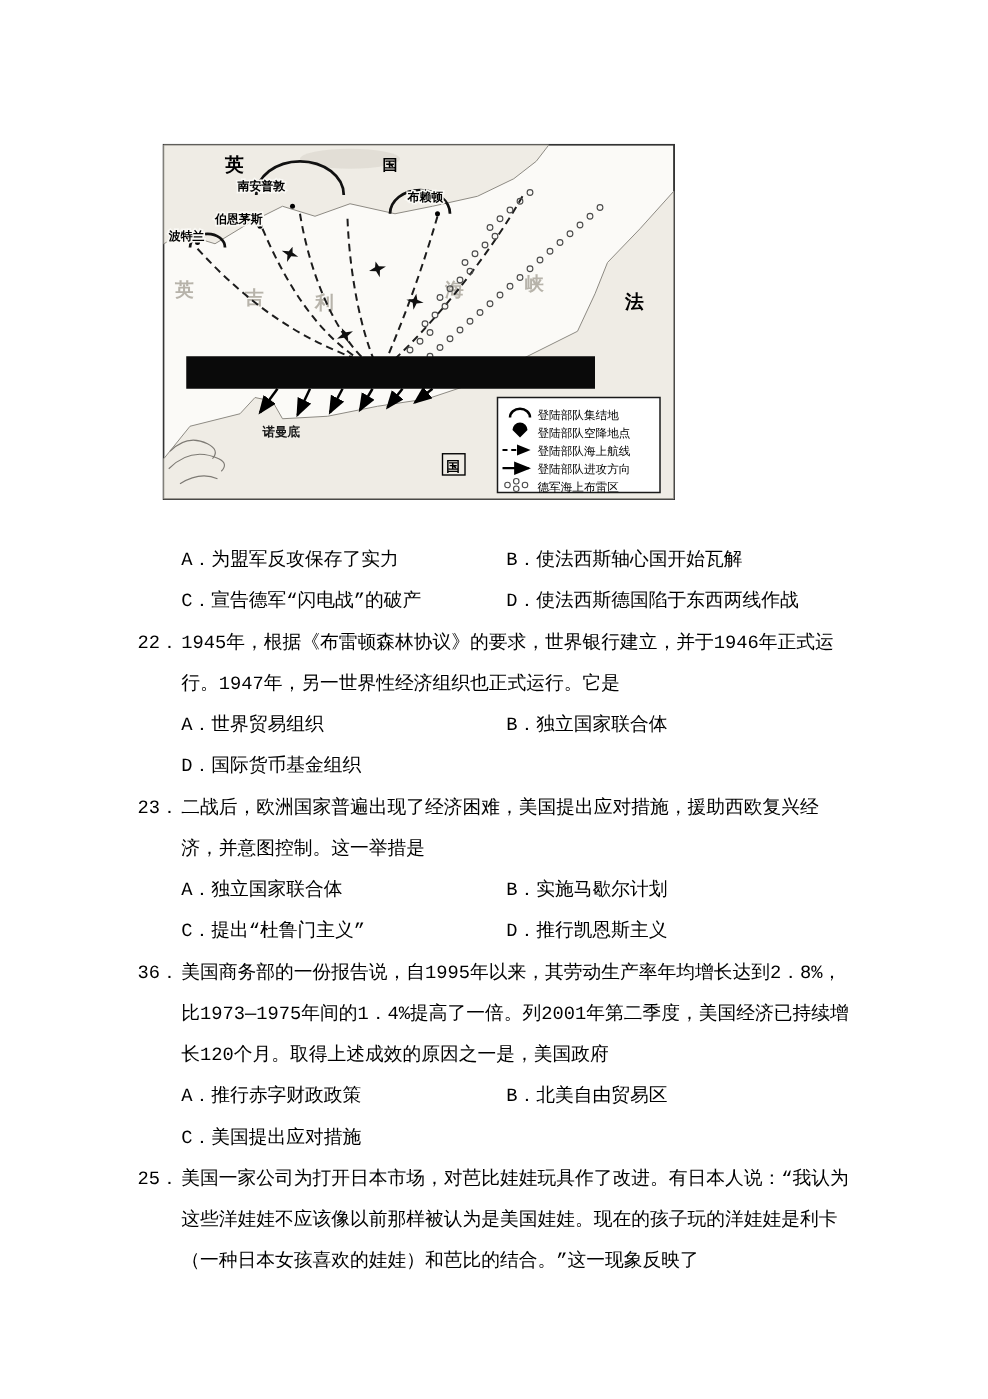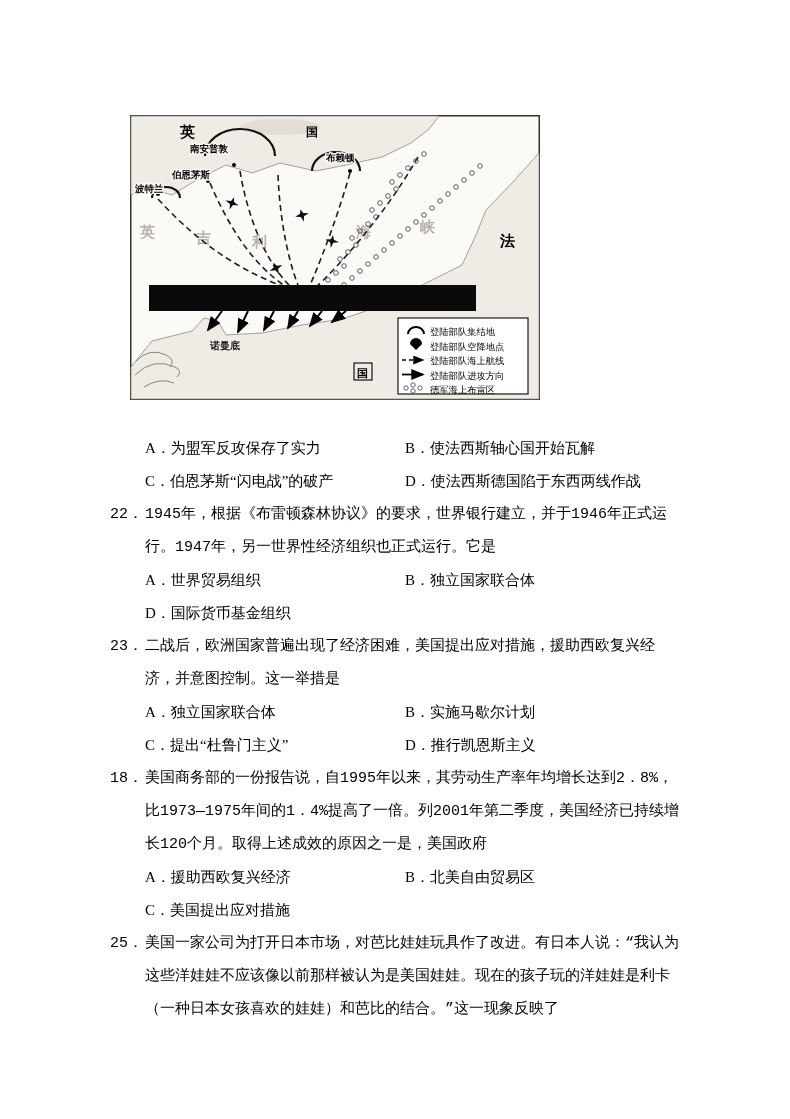--- a/index.html
+++ b/index.html
@@ -18,21 +18,21 @@
   .map-country { font-size:15px; font-weight:bold; fill:#000; }
   .map-country-sm { font-size:12px; font-weight:bold; fill:#000; }
   .map-strait { font-size:15px; fill:#b7b3aa; font-weight:bold; letter-spacing:1px; }
   .map-coast-label { font-size:10px; fill:#1a1a1a; font-weight:bold; }
   .legend-label { font-size:9.3px; fill:#000; }
 
   .content { margin-top:32px; font-size:15px; line-height:33px; }
   .question { }
   .stem { padding-left:35px; text-indent:-35px;font-family:Liberation Mono, monospace; }
   .qno { display:inline-block; width:35px; text-indent:0; }
-  .opts { display:grid; grid-template-columns:260px auto; margin-left:35px; }
+  .opts { display:grid; grid-template-columns:260px auto; margin-left:35px;font-family:Liberation Mono, monospace; }
   .opt { display:block; white-space:nowrap; }
 </style>
 </head>
 <body>
 
 <div class="page">
 
   <figure class="map-figure">
     <svg viewBox="0 0 410 285" width="410" height="285">
       <defs>
@@ -181,21 +181,21 @@
       </g>
     </svg>
   </figure>
 
   <main class="content">
 
     <section class="question">
       <div class="opts">
         <span class="opt">A．为盟军反攻保存了实力</span>
         <span class="opt">B．使法西斯轴心国开始瓦解</span>
-        <span class="opt">C．伯恩茅斯“闪电战”的破产</span>
+        <span class="opt">C．宣告德军“闪电战”的破产</span>
         <span class="opt">D．使法西斯德国陷于东西两线作战</span>
       </div>
     </section>
 
     <section class="question">
       <p class="stem"><span class="qno">22．</span><span>1945年，根据《布雷顿森林协议》的要求，世界银行建立，并于1946年正式运行。1947年，另一世界性经济组织也正式运行。它是</span></p>
       <div class="opts">
         <span class="opt">A．世界贸易组织</span>
         <span class="opt">B．独立国家联合体</span>
         <span class="opt">D．国际货币基金组织</span>
@@ -206,23 +206,23 @@
       <p class="stem"><span class="qno">23．</span><span>二战后，欧洲国家普遍出现了经济困难，美国提出应对措施，援助西欧复兴经济，并意图控制。这一举措是</span></p>
       <div class="opts">
         <span class="opt">A．独立国家联合体</span>
         <span class="opt">B．实施马歇尔计划</span>
         <span class="opt">C．提出“杜鲁门主义”</span>
         <span class="opt">D．推行凯恩斯主义</span>
       </div>
     </section>
 
     <section class="question">
-      <p class="stem"><span class="qno">18．</span><span>美国商务部的一份报告说，自1995年以来，其劳动生产率年均增长达到2．8%，比1973—1975年间的1．4%提高了一倍。列2001年第二季度，美国经济已持续增长120个月。取得上述成效的原因之一是，美国政府</span></p>
-      <div class="opts">
-        <span class="opt">A．援助西欧复兴经济</span>
+      <p class="stem"><span class="qno">36．</span><span>美国商务部的一份报告说，自1995年以来，其劳动生产率年均增长达到2．8%，比1973—1975年间的1．4%提高了一倍。列2001年第二季度，美国经济已持续增长120个月。取得上述成效的原因之一是，美国政府</span></p>
+      <div class="opts">
+        <span class="opt">A．推行赤字财政政策</span>
         <span class="opt">B．北美自由贸易区</span>
         <span class="opt">C．美国提出应对措施</span>
       </div>
     </section>
 
     <section class="question">
       <p class="stem"><span class="qno">25．</span><span>美国一家公司为打开日本市场，对芭比娃娃玩具作了改进。有日本人说：“我认为这些洋娃娃不应该像以前那样被认为是美国娃娃。现在的孩子玩的洋娃娃是利卡（一种日本女孩喜欢的娃娃）和芭比的结合。”这一现象反映了</span></p>
     </section>
 
   </main>

